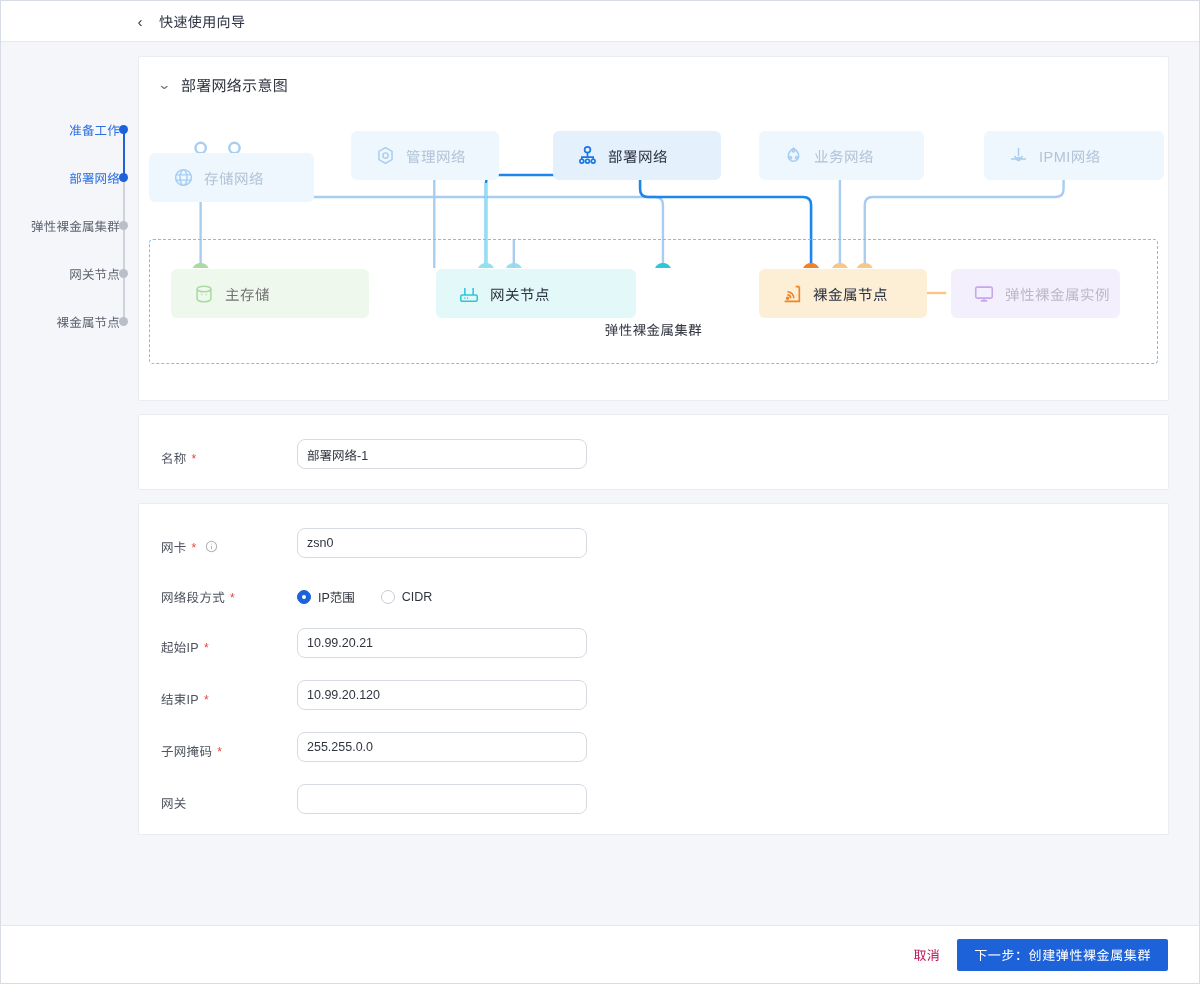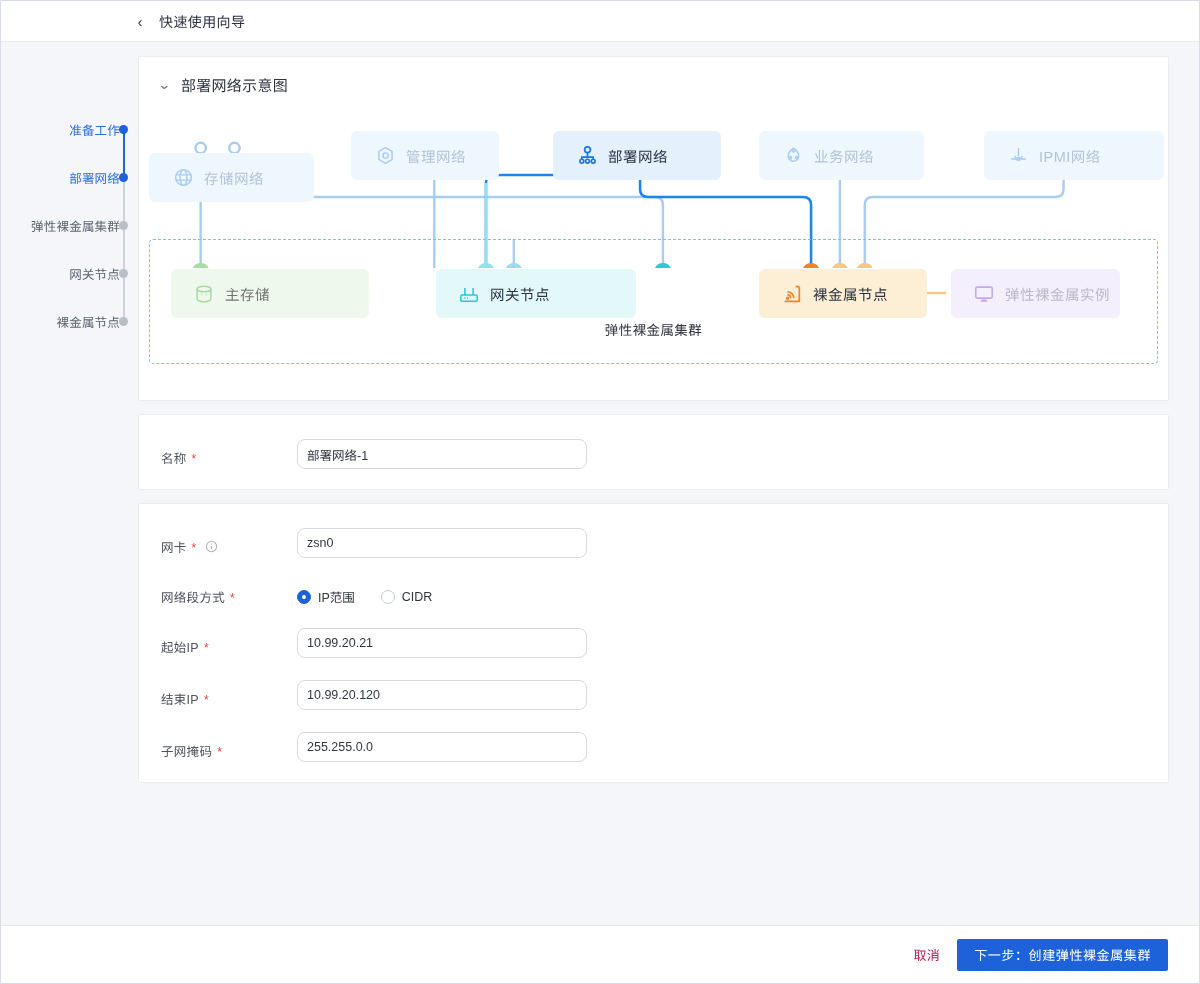--- a/index.html
+++ b/index.html
@@ -489,20 +489,28 @@
         <div class="form-row">
           <div class="form-label">
             <span>子网掩码</span>
             <span class="req">*</span>
           </div>
           <div class="ctl">
             <input class="txt-input" type="text" value="255.255.0.0" style="">
           </div>
         </div>
 
+        <div class="form-row">
+          <div class="form-label">
+            <span>网关</span>
+          </div>
+          <div class="ctl">
+            <input class="txt-input" type="text" value="" style="">
+          </div>
+        </div>
       </div>
 
     </div>
   </div>
 
   <div class="footer">
     <button class="btn-cancel">取消</button>
     <button class="btn-next">下一步：创建弹性裸金属集群</button>
   </div>
 

